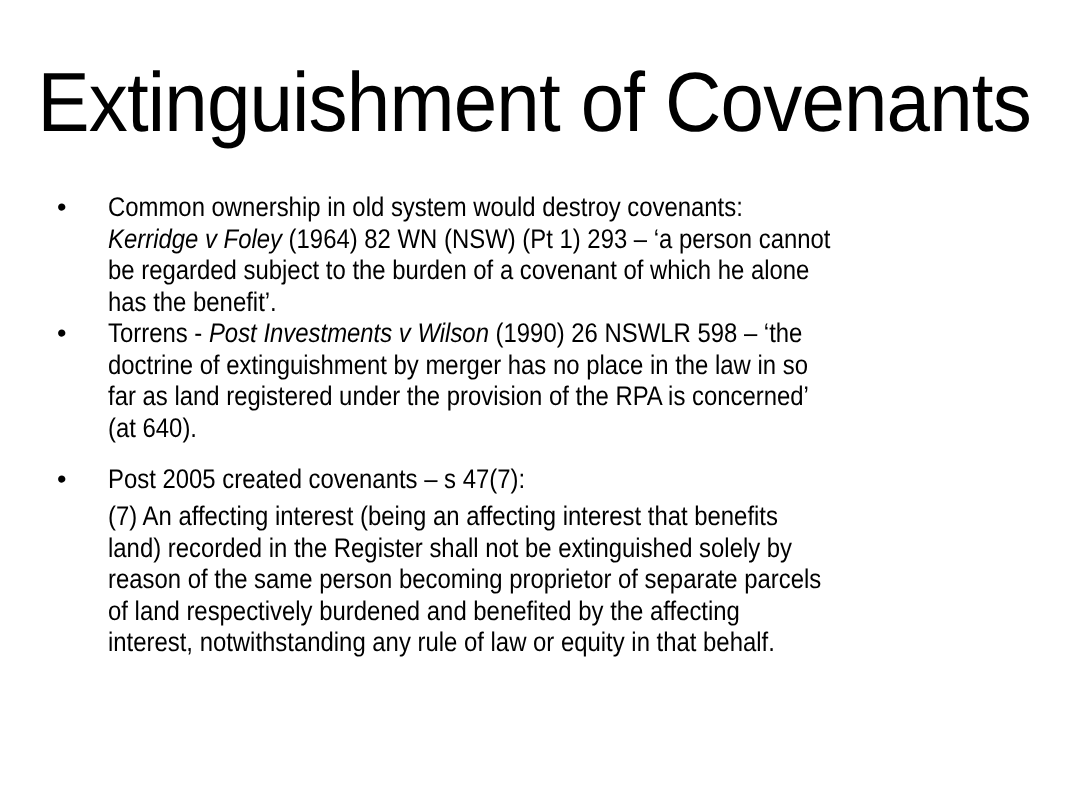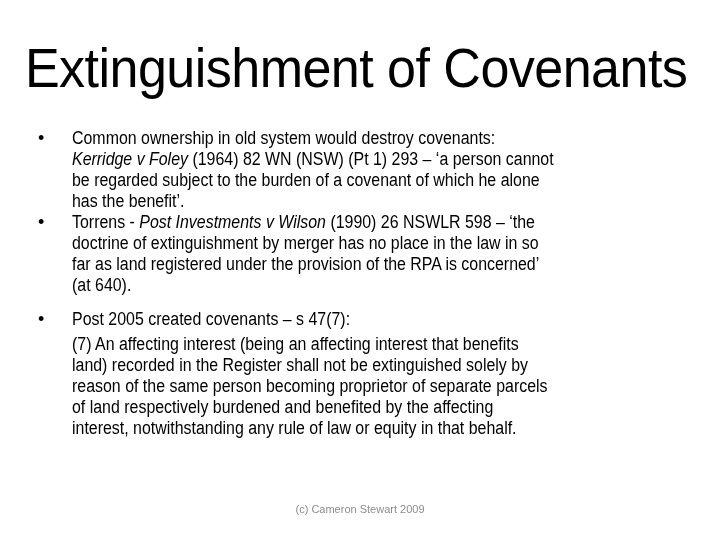--- a/index.html
+++ b/index.html
@@ -41,14 +41,13 @@
     <span class="line" style="top:0px;"><span>Post 2005 created covenants – s 47(7):</span></span>
     <div>
       <span class="line indent2" style="top:25px;">(7)  An affecting interest (being an affecting interest that benefits</span>
       <span class="line indent2" style="top:46px;">land) recorded in the Register shall not be extinguished solely by</span>
       <span class="line indent2" style="top:67px;">reason of the same person becoming proprietor of separate parcels</span>
       <span class="line indent2" style="top:88px;">of land respectively burdened and benefited by the affecting</span>
       <span class="line indent2" style="top:109px;">interest, notwithstanding any rule of law or equity in that behalf.</span>
     </div>
   </div>
 
-  <div class="footer">(c) Cameron Stewart 2009</div>
 </div>
 
 </body></html>

